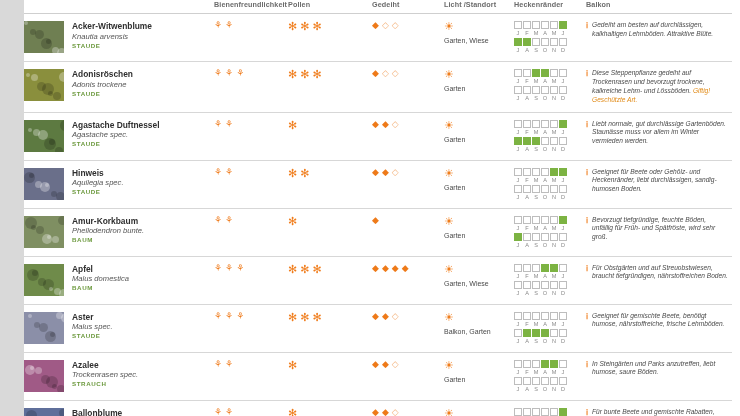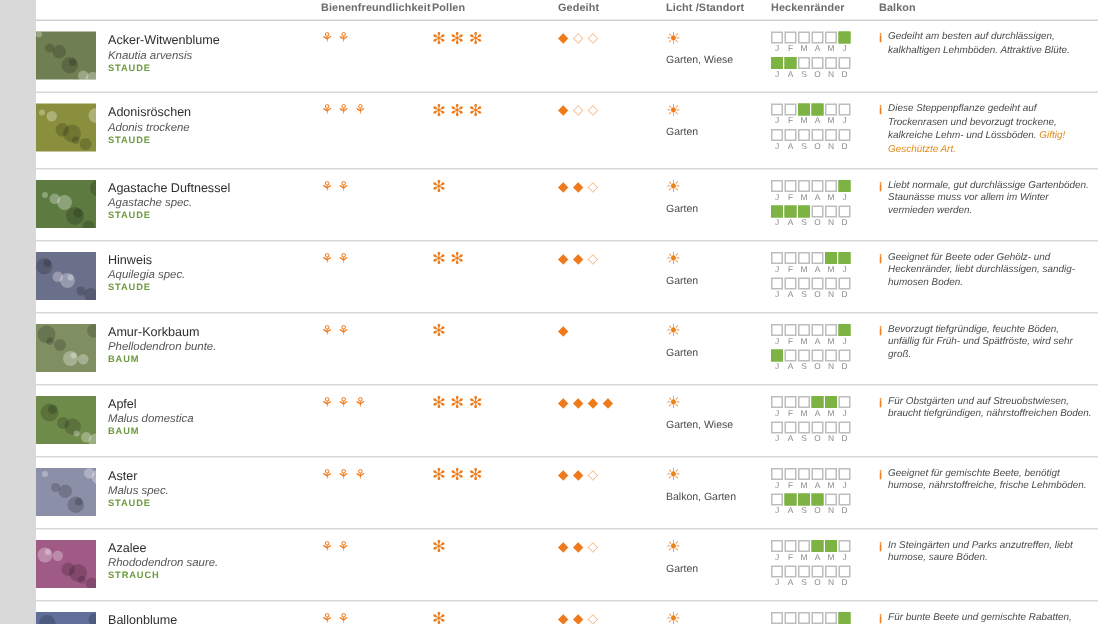--- a/index.html
+++ b/index.html
@@ -51,21 +51,21 @@
   td.namecell{padding-left:0;}
   .namewrap{display:flex;align-items:flex-start;gap:8px;}
   .thumb{
     width:40px;height:32px;flex:0 0 40px;
     border:0;display:block;
     background:#7a8a5a;
     position:relative;overflow:hidden;
   }
   .thumb i{position:absolute;display:block;border-radius:50%;}
   .nm{padding-top:1px;}
-  .nm .de{font-size:8.4px;font-weight:normal;color:#2f2f2f;line-height:1.15;}
+  .nm .de{font-size:8.4px;font-weight:bold;color:#2f2f2f;line-height:1.15;}
   .nm .lat{font-size:7.6px;font-style:italic;color:#555;line-height:1.2;}
   .nm .typ{font-size:6.2px;color:#6d9a3f;font-weight:bold;letter-spacing:.6px;margin-top:1px;}
   .icons{display:flex;gap:3px;align-items:center;}
   .bee{font-size:9px;color:#ef7a1a;line-height:1;}
   .flower{font-size:11px;color:#f07d1c;line-height:1;}
   .drop{font-size:10px;line-height:1;color:#ee7a19;}
   .drop.empty{color:#f3b27c;}
   .sun{font-size:11px;color:#f07d1c;line-height:1;display:block;}
   .licht-txt{font-size:7px;color:#4a4a4a;margin-top:5px;}
   .cal{display:block;}
@@ -710,21 +710,21 @@
                 <i style="width: 7px; height: 7px; left: 11px; top: 7px; background: rgba(255, 255, 255, 0.3);"></i>
                 <i style="width: 12px; height: 12px; left: 22px; top: 16px; background: rgba(0, 0, 0, 0.18);"></i>
                 <i style="width: 8px; height: 8px; left: 33px; top: 25px; background: rgba(0, 0, 0, 0.18);"></i>
                 <i style="width: 4px; height: 4px; left: 6px; top: 6px; background: rgba(255, 255, 255, 0.3);"></i>
                 <i style="width: 9px; height: 9px; left: 17px; top: 15px; background: rgba(0, 0, 0, 0.18);"></i>
                 <i style="width: 5px; height: 5px; left: 28px; top: 24px; background: rgba(0, 0, 0, 0.18);"></i>
                 <i style="width: 10px; height: 10px; left: 1px; top: 5px; background: rgba(255, 255, 255, 0.3);"></i>
               </div>
               <div class="nm">
                 <div class="de">Azalee</div>
-                <div class="lat">Rhododendron saure.</div>
+                <div class="lat">Trockenrasen spec.</div>
                 <div class="typ">STRAUCH</div>
               </div>
             </div>
           </td>
           <td>
             <div class="icons">
               <span class="bee">⚘</span>
               <span class="bee">⚘</span>
             </div>
           </td>

